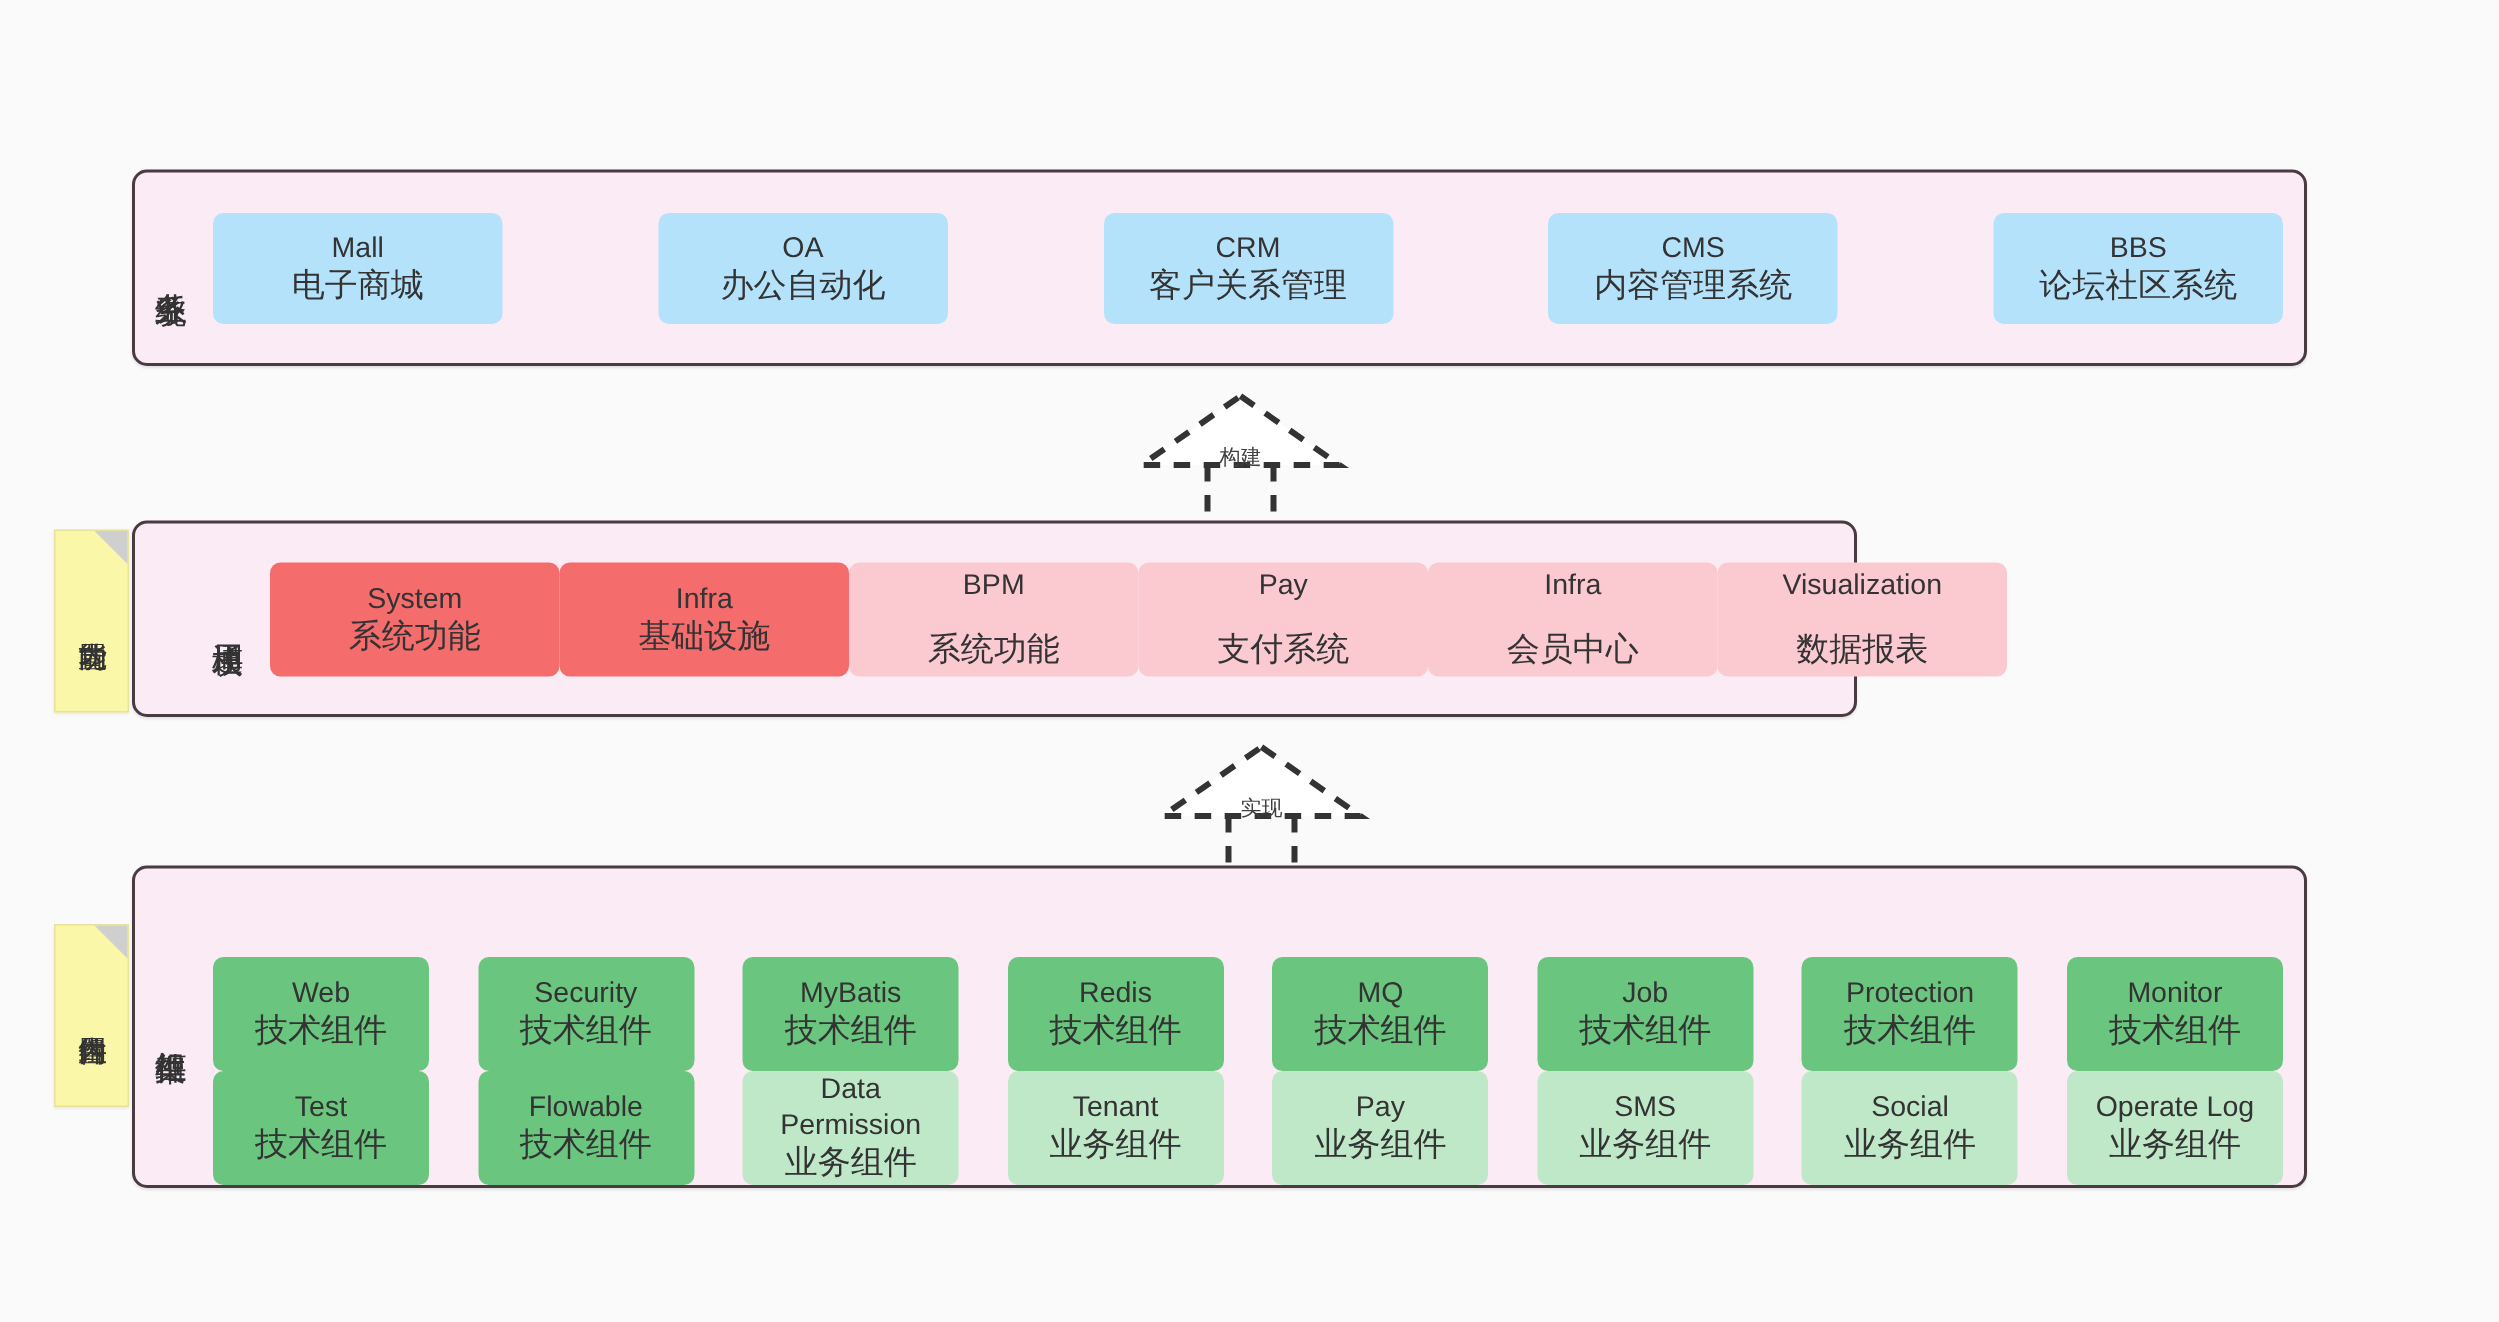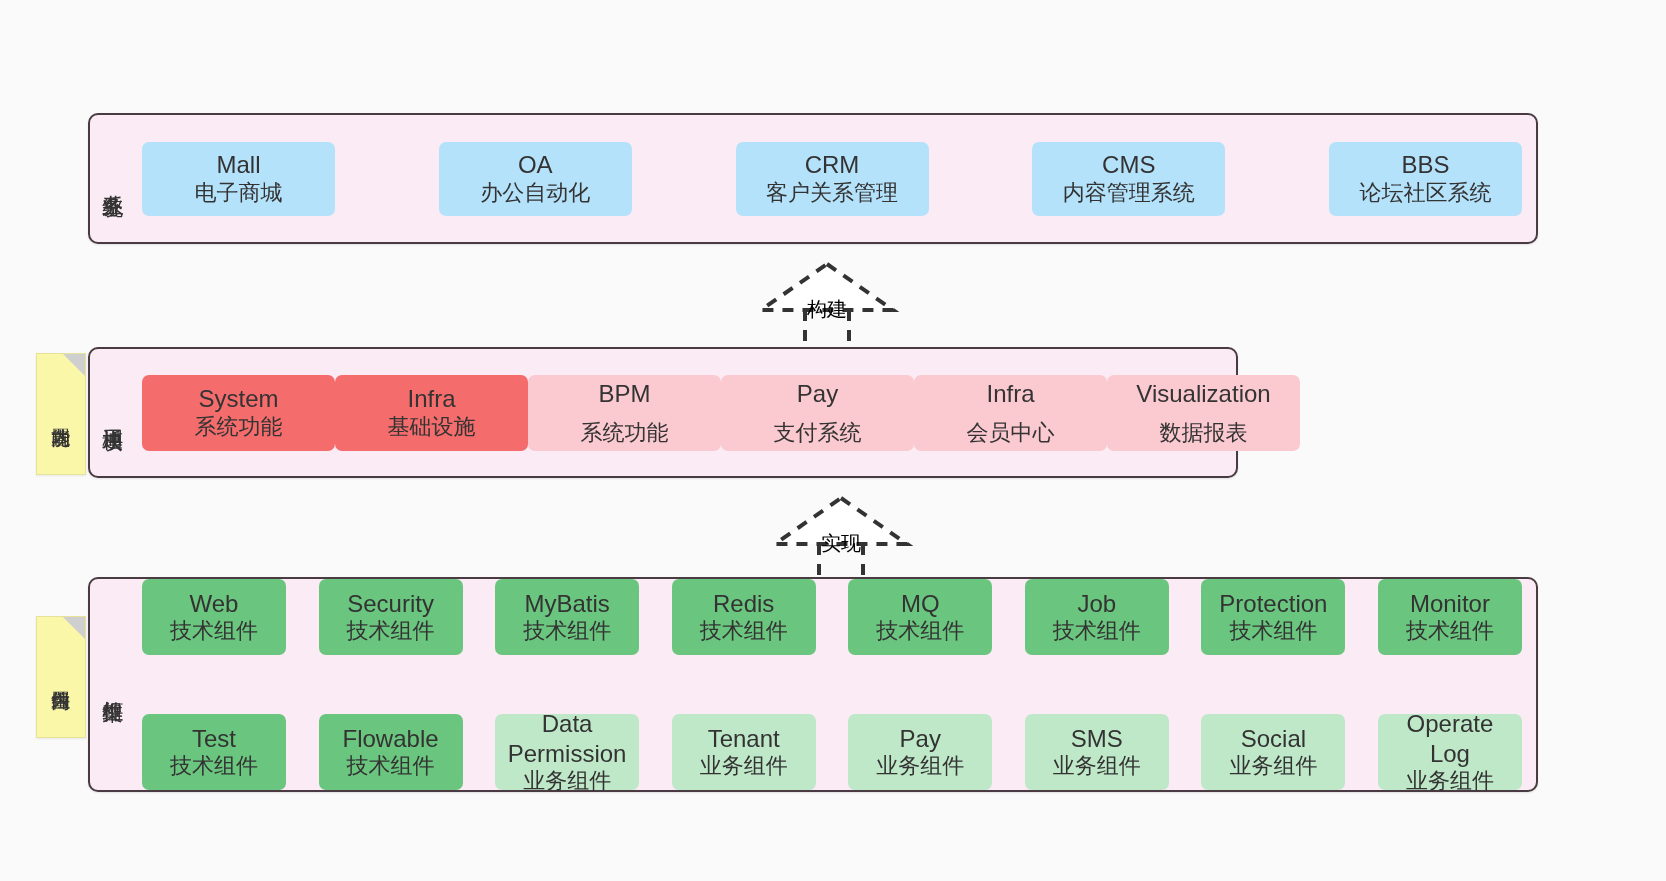--- a/index.html
+++ b/index.html
@@ -53,21 +53,21 @@
     flex: 1 1 auto;
     display: flex;
     align-items: center;
     justify-content: space-between;
     padding: 0 14px 0 6px;
     gap: 0;
   }
 
   .layer-body.two-rows {
     flex-direction: column;
-    justify-content: space-between;
+    justify-content: flex-end;
     padding: 0 14px 0 6px;
   }
 
   .row {
     display: flex;
     width: 100%;
     justify-content: space-between;
     align-items: stretch;
   }
 
@@ -79,21 +79,21 @@
     flex-direction: column;
     align-items: center;
     justify-content: center;
     text-align: center;
     color: #333333;
     line-height: 1.22;
     padding: 4px 6px;
     user-select: none;
   }
   .box .en {
-    font-size: 24px;
+    font-size: 19px;
     white-space: normal;
   }
   .box .cn {
     font-size: 22px;
     white-space: nowrap;
   }
 
   
   .biz-box {
     width: 193px;
@@ -156,22 +156,22 @@
     position: absolute;
     width: 150px;
     height: 95px;
   }
   .arrow svg { display: block; width: 100%; height: 100%; }
   .arrow .arrow-label {
     position: absolute;
     left: 50%;
     transform: translateX(-50%);
     top: 38px;
-    font-size: 20px;
-    color: #000000;
+    font-size: 14px;
+    color: #404040;
     background: transparent;
     white-space: nowrap;
     user-select: none;
   }
 </style>
 </head>
 <body>
 
 <div class="canvas">
 
@@ -217,21 +217,21 @@
       <line x1="97" y1="52" x2="97" y2="94" stroke="#333333" stroke-width="4" stroke-dasharray="11 9"></line>
     </svg>
     <span class="arrow-label">构建</span>
   </div>
 
   <div class="note" style="left:36px; top:353px; height:122px;">
     <span class="fold"></span>
     <span class="note-text">内置功能</span>
   </div>
 
-  <div class="layer" style="left:88px; top:347px; width:1150px; height:131px;">
+  <div class="layer" style="left:88px; top:347px; width:1150px; height:131px;padding-left:38px;">
     <div class="layer-title">通用模块</div>
     <div class="layer-body">
 
       <div class="box mod-box strong">
         <span class="en">System</span>
         <span class="cn">系统功能</span>
       </div>
 
       <div class="box mod-box strong">
         <span class="en">Infra</span>

